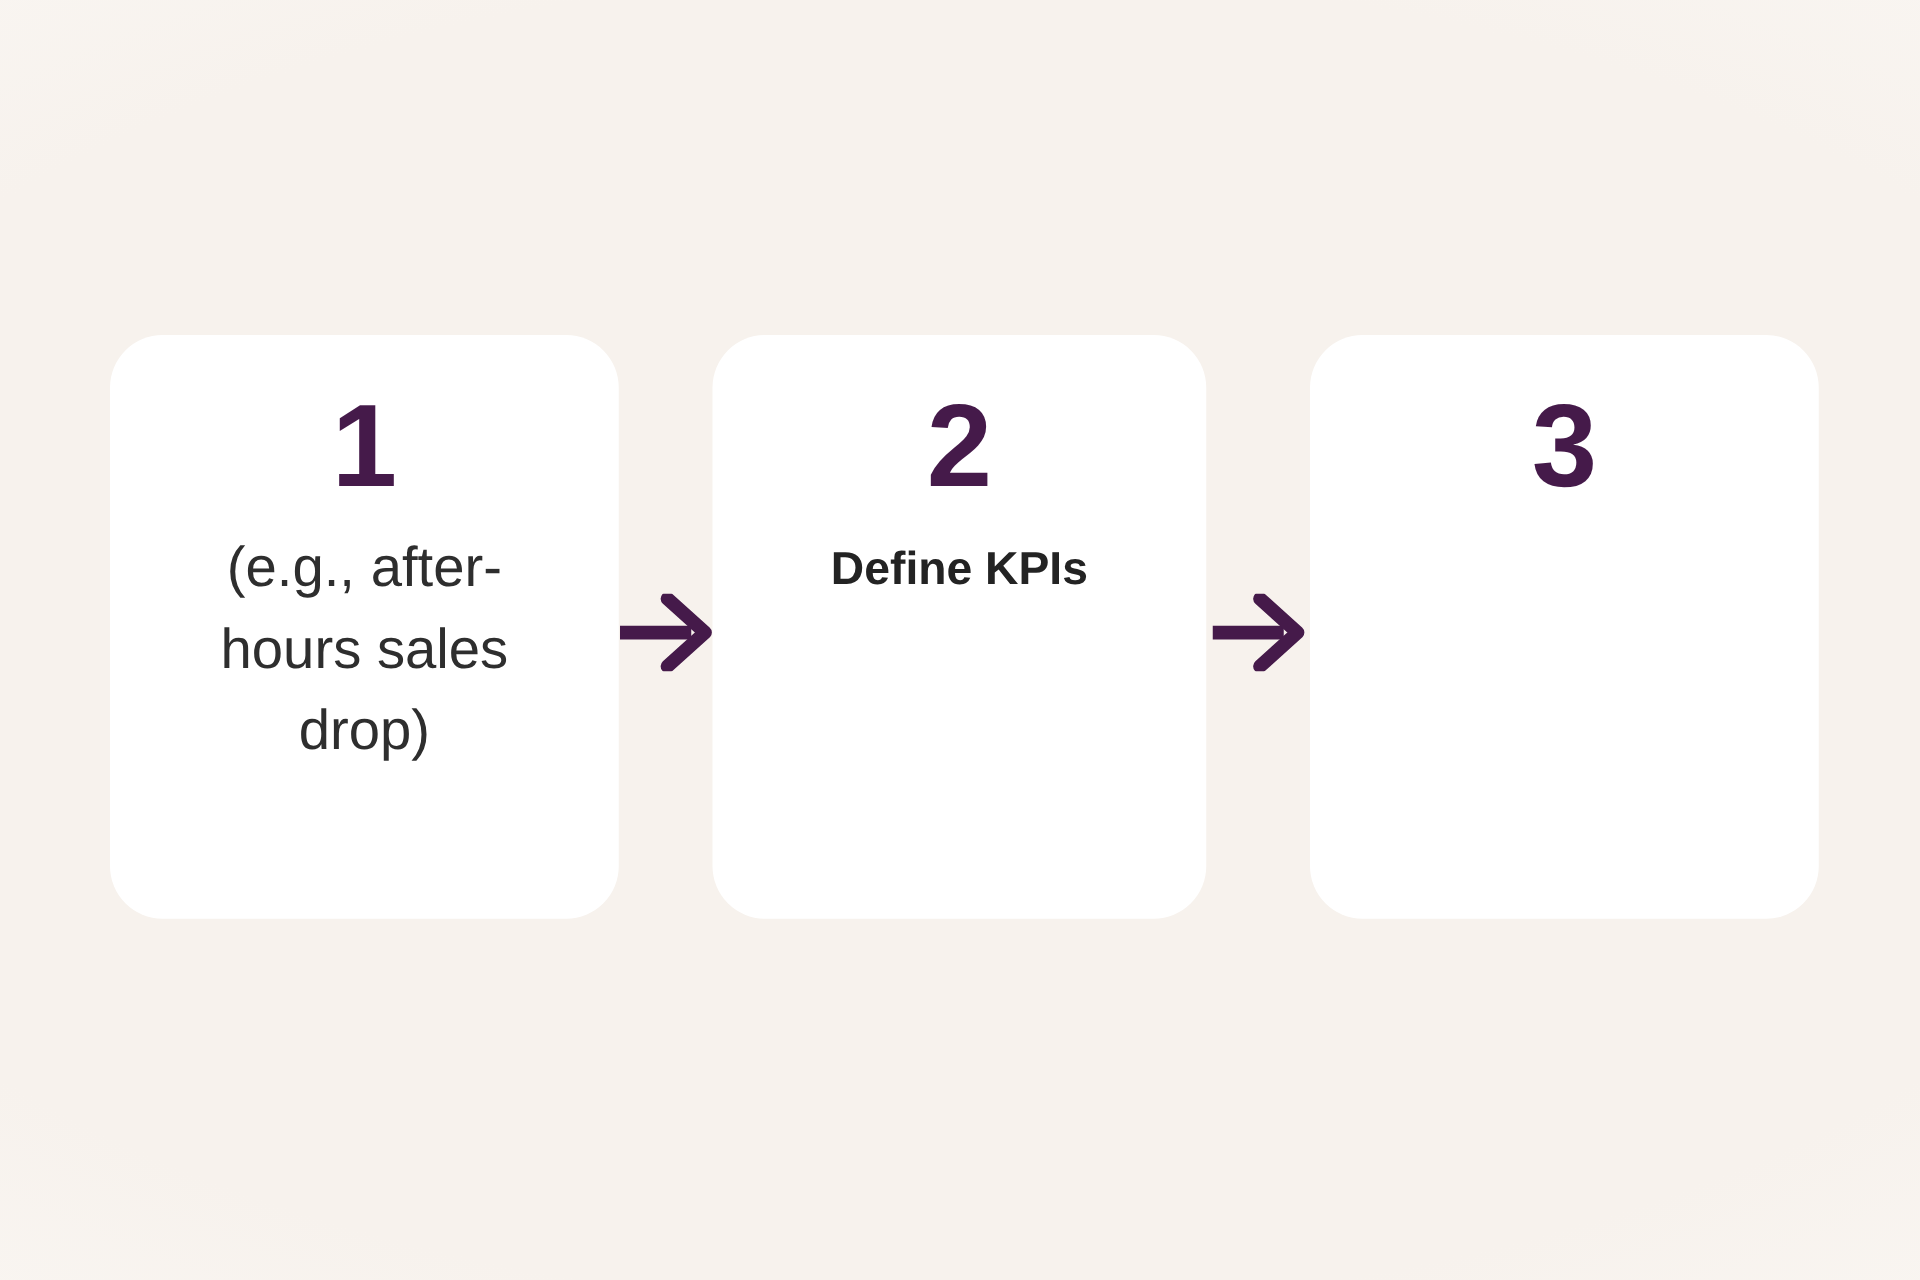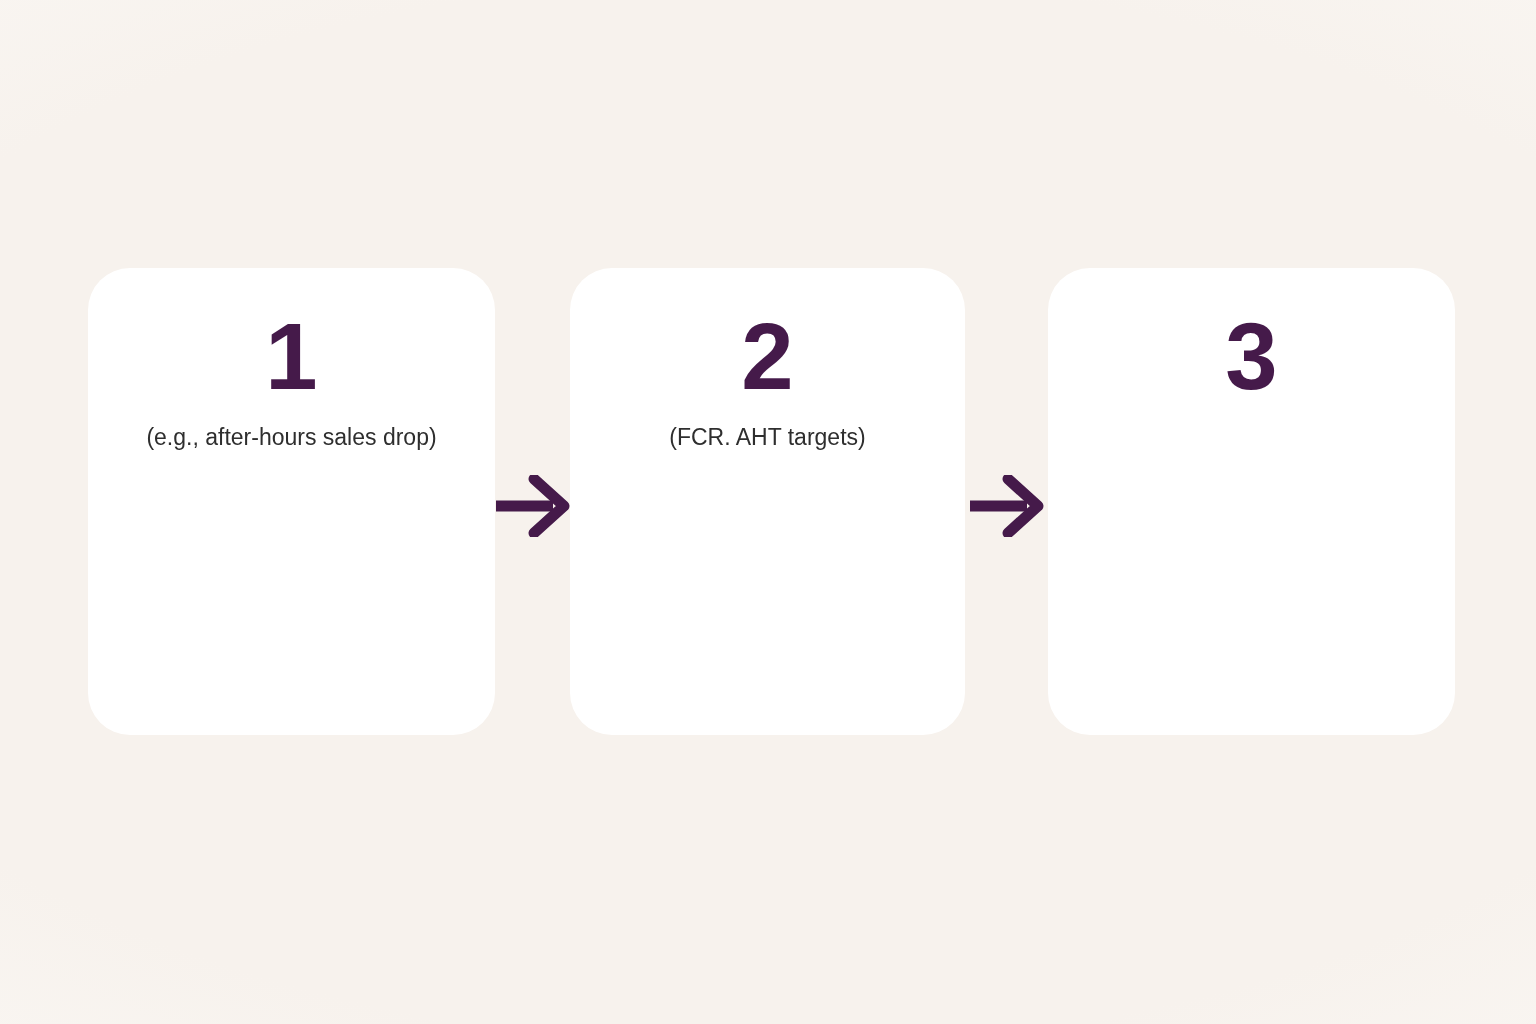--- a/index.html
+++ b/index.html
@@ -47,21 +47,21 @@
     min-height: 104px;
     font-size: 37px;
     font-weight: 600;
     line-height: 1.4;
     color: var(--title-text, #232323);
     text-align: center;
     max-width: 330px;
   }
   .subtitle {
     margin-top: 14px;
-    font-size: 23px;
+    font-size: 45px;
     font-weight: 400;
     line-height: 1.45;
     color: var(--subtitle-text, #2e2e2e);
     text-align: center;
   }
   .step-1 .subtitle { max-width: 300px; }
   .step-2 .subtitle { max-width: 240px; }
   .step-3 .subtitle { max-width: 388px; }
   .arrow-wrap {
     display: flex;
@@ -98,21 +98,21 @@
 
     <div class="arrow-wrap aw-1">
       <svg class="arrow" viewBox="0 0 74 62" xmlns="http://www.w3.org/2000/svg" aria-hidden="true">
         <line class="shaft" x1="0" y1="31" x2="57" y2="31"></line>
         <polyline class="head" points="38,4 68,31 38,58"></polyline>
       </svg>
     </div>
 
     <div class="card step-2">
       <div class="num">2</div>
-      <div class="subtitle">(FCR. AHT targets)</div>
+      <div class="title">Define KPIs</div>
     </div>
 
     <div class="arrow-wrap aw-2">
       <svg class="arrow" viewBox="0 0 74 62" xmlns="http://www.w3.org/2000/svg" aria-hidden="true">
         <line class="shaft" x1="0" y1="31" x2="57" y2="31"></line>
         <polyline class="head" points="38,4 68,31 38,58"></polyline>
       </svg>
     </div>
 
     <div class="card step-3">

